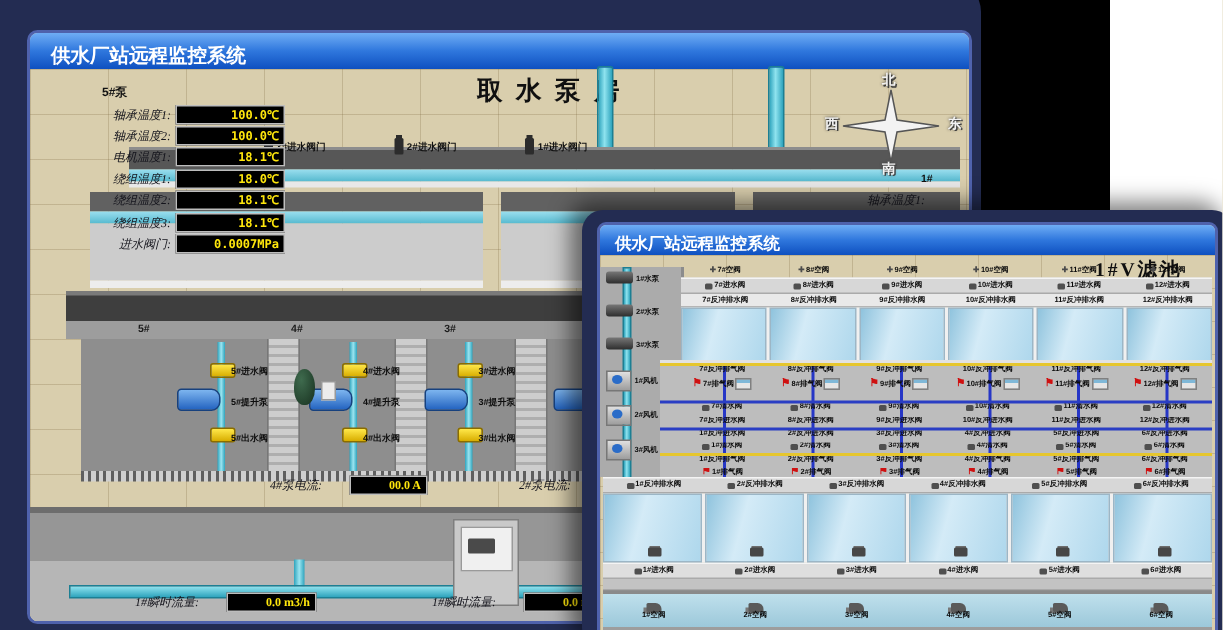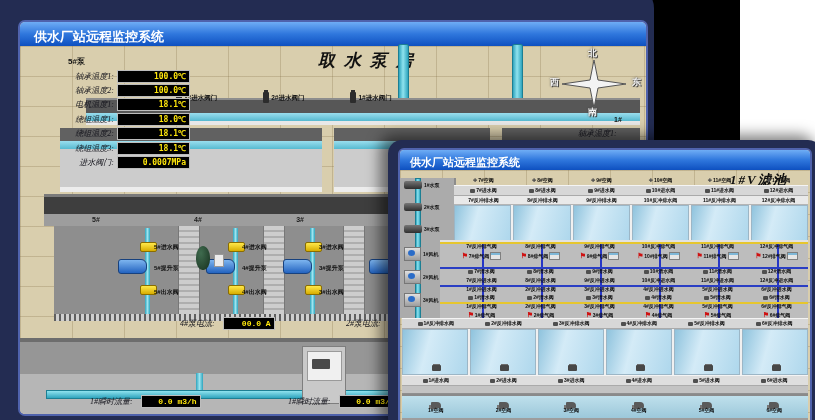--- a/index.html
+++ b/index.html
@@ -16,21 +16,21 @@
            background-color:#d9cead;
            background-image:linear-gradient(rgba(130,110,70,.28) 1px,transparent 1px),
                             linear-gradient(90deg,rgba(130,110,70,.28) 1px,transparent 1px);
            background-size:52px 30px;}
   
   #bwin{left:-14px;top:-14px;width:668px;height:448px;border-radius:22px;z-index:1;}
   #bframe{left:32px;top:34px;width:626px;height:392px;}
   #btitle{height:24px;font-size:13px;padding-left:14px;}
   #bcontent{top:24px;}
   .abs{position:absolute;}
-  .scene-title{font-family:"Liberation Serif",serif;color:#101010;font-weight:bold;font-style:italic;}
+  .scene-title{font-family:"Liberation Serif",serif;color:#101010;font-weight:bold;}
   #b-scene-title{left:298px;top:3px;font-size:17px;letter-spacing:9px;}
   .pipe-v{position:absolute;width:9px;background:linear-gradient(90deg,#2fa4bd,#8fe3ef 45%,#2fa4bd);border:1px solid #1c7librar;border:1px solid #1c7f93;border-radius:2px 2px 0 0;}
   .pipe-h{position:absolute;height:7px;background:linear-gradient(180deg,#8fe3ef,#2fa4bd);border:1px solid #1c7f93;}
   
   #bpanel{left:4px;top:10px;width:176px;}
   .panel-h{margin-left:44px;font-size:8px;font-weight:bold;color:#111;height:13px;}
   .prow{display:flex;align-items:center;height:14.4px;}
   .plabel{width:90px;text-align:right;font-family:"Liberation Serif",serif;font-style:italic;
           font-size:8px;color:#14141c;padding-right:3px;white-space:nowrap;}
   .pval{width:68px;height:11px;line-height:11px;background:#000;border:1px solid #bdbdbd;
@@ -69,24 +69,24 @@
   .yvalve{position:absolute;width:15px;height:8px;background:linear-gradient(180deg,#ffe84a,#d8ad00);border:1px solid #8a6d00;border-radius:2px;}
   .bay .v1{left:23px;top:14px;}
   .bay .v2{left:23px;top:57px;}
   .bay .pumpbody{position:absolute;left:1px;top:31px;width:27px;height:13px;background:linear-gradient(180deg,#7db5ef,#2363c0);
                  border:1px solid #17417e;border-radius:3px 6px 6px 3px;}
   .bay .blabel{position:absolute;font-size:6px;font-weight:bold;color:#0d0d0d;white-space:nowrap;left:37px;}
   .bay .l1{top:15px;} .bay .l2{top:36px;} .bay .l3{top:60px;}
   #tank{left:176px;top:200px;width:14px;height:24px;background:radial-gradient(ellipse at 35% 30%,#3f6b4e,#17301f);border-radius:50% 50% 45% 45%;}
   #tankpanel{left:194px;top:208px;width:8px;height:11px;background:#ececec;border:1px solid #999;}
   
-  .meter{position:absolute;display:flex;align-items:center;gap:8px;justify-content:space-between;}
+  .meter{position:absolute;display:flex;align-items:center;gap:18px;justify-content:space-between;}
   .mlabel{font-family:"Liberation Serif",serif;font-style:italic;font-size:8px;color:#14141c;white-space:nowrap;}
   .mval{height:11px;line-height:11px;background:#000;border:1px solid #bdbdbd;color:#ffe70c;
-        font-family:Liberation Mono, monospace;font-size:8px;font-weight:bold;text-align:right;padding:0 3px;white-space:nowrap;}
+        font-family:Liberation Serif, serif;font-size:8px;font-weight:bold;text-align:right;padding:0 3px;white-space:nowrap;}
   #meter1{left:160px;top:271px;} #meter1 .mval{width:44px;}
   #meter2{left:326px;top:271px;} #meter2 .mval{width:40px;}
   
   #pave-dark{left:0;top:292px;width:622px;height:36px;background:#969696;border-top:4px solid #6d6d6d;}
   #pave-light{left:0;top:328px;width:622px;height:40px;background:#b6b6b6;}
   #bpipe-h{left:26px;top:344px;width:588px;}
   .stub{position:absolute;top:327px;width:7px;height:18px;background:linear-gradient(90deg,#2fa4bd,#9be4f0 50%,#2fa4bd);}
   #cabinet{left:282px;top:300px;width:42px;height:56px;background:#c9c9c9;border:1px solid #7e7e7e;}
   #cabinet .cpanel{position:absolute;left:4px;top:4px;width:33px;height:28px;background:#f0f0f0;border:1px solid #9a9a9a;}
   #cabinet .cdev{position:absolute;left:9px;top:12px;width:18px;height:10px;background:#4a4a4a;border-radius:1px;}

